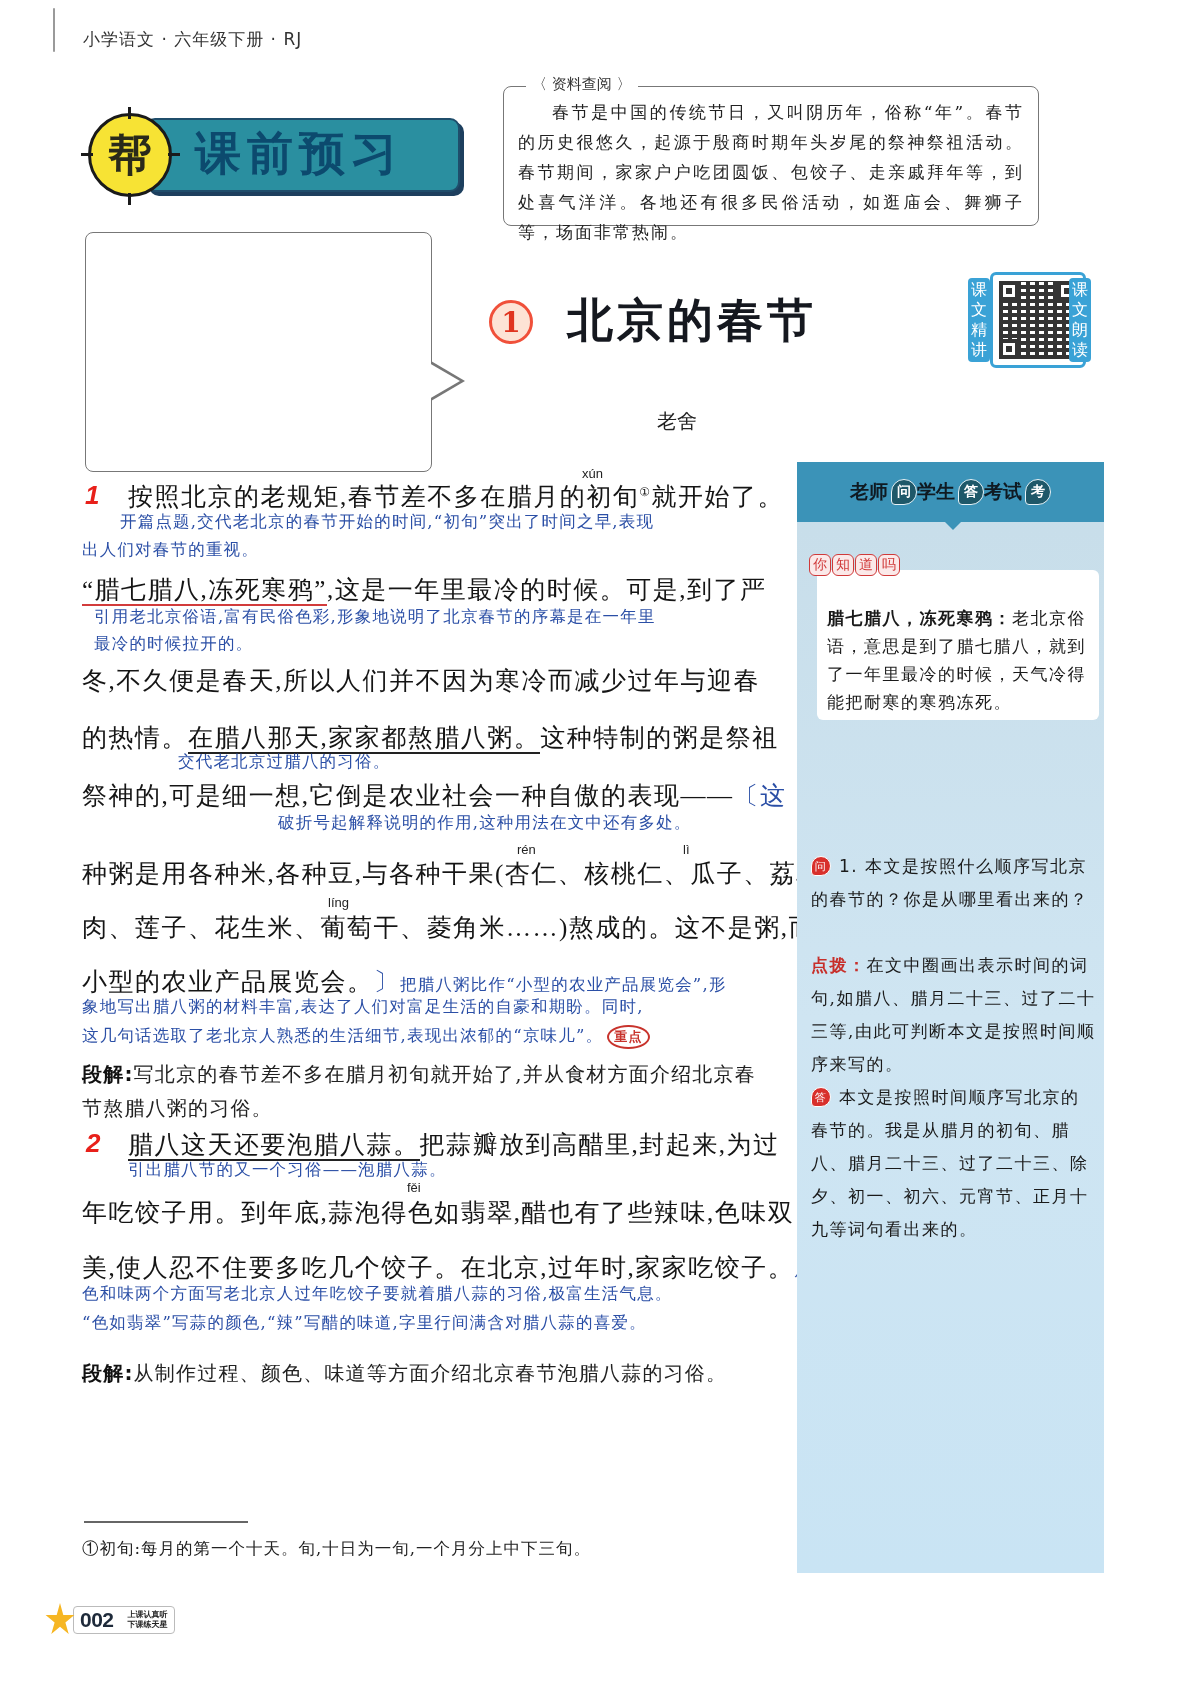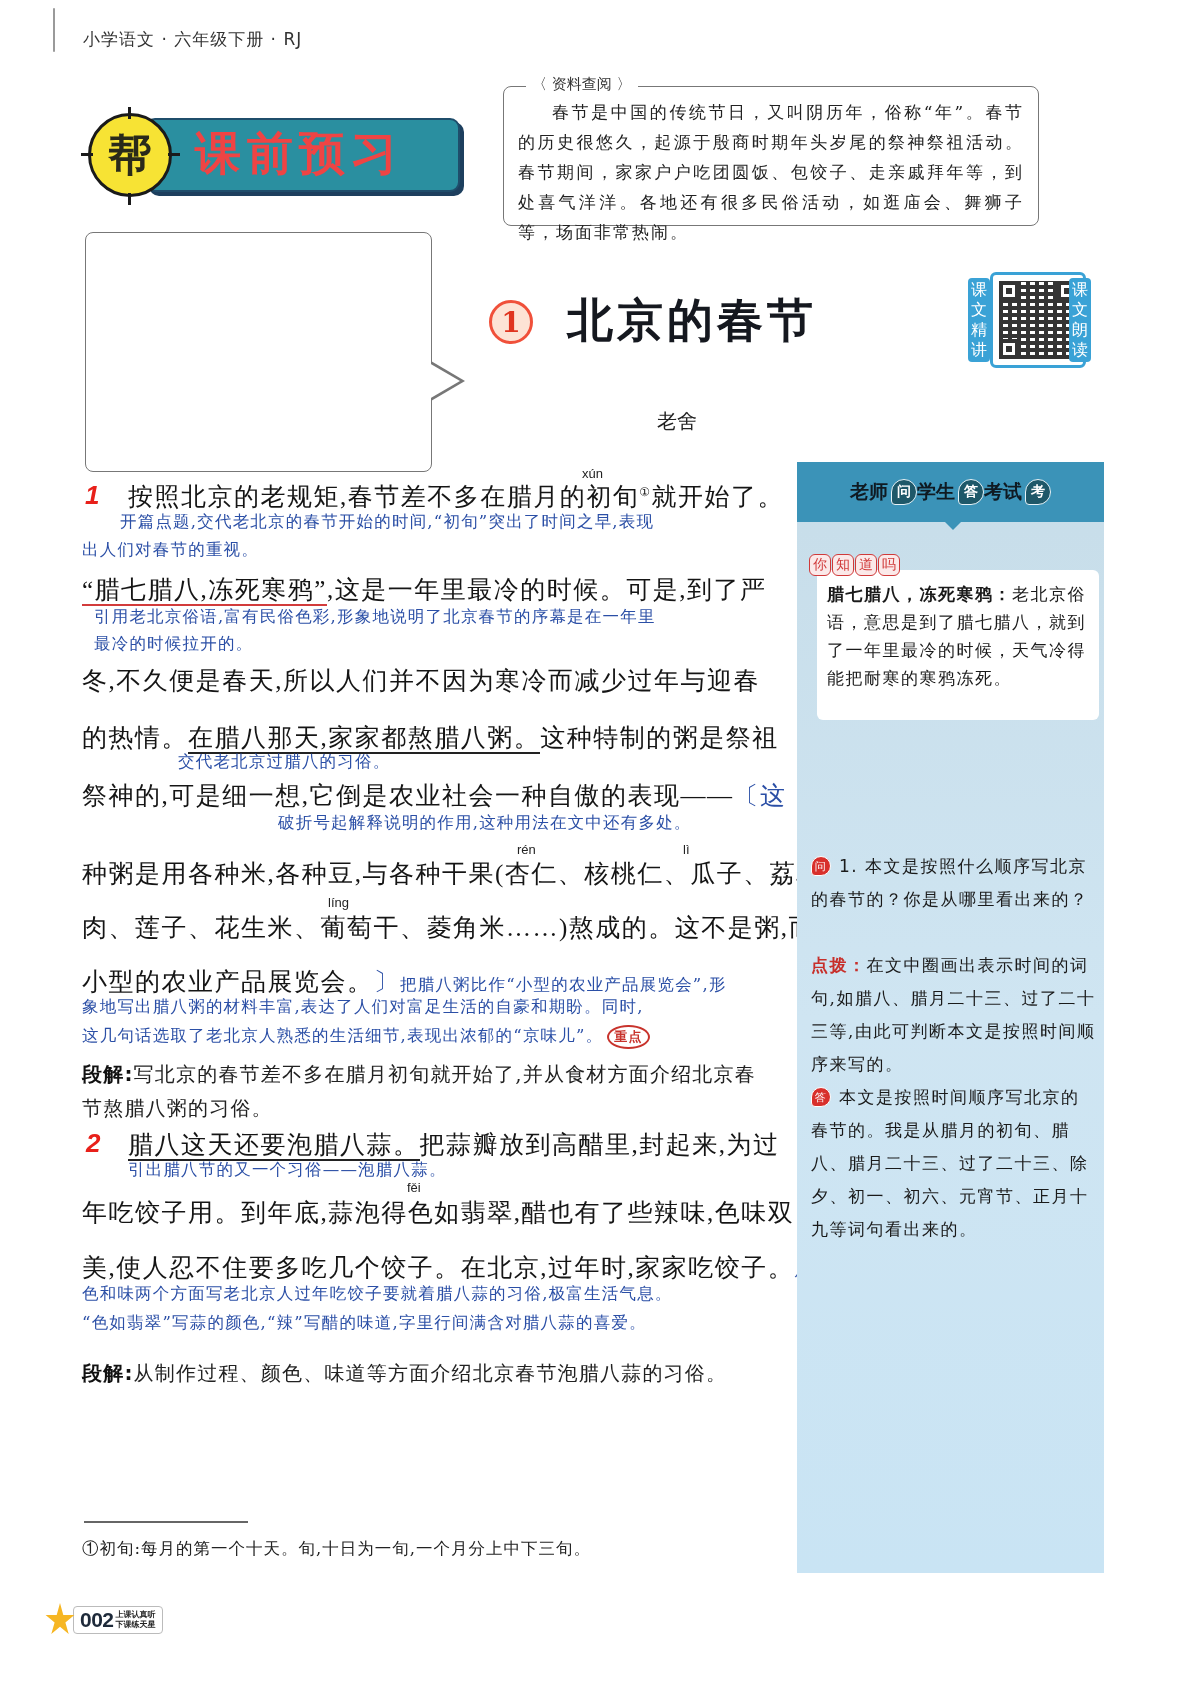--- a/index.html
+++ b/index.html
@@ -5,21 +5,21 @@
   * { box-sizing: border-box; margin: 0; padding: 0; }
   html, body { width: 1190px; height: 1682px; background: #ffffff; overflow: hidden; }
   body { position: relative; font-family: "DejaVu Sans", "Liberation Sans", sans-serif; color: #1a1a1a; }
 
   .spine { position: absolute; left: 53px; top: 8px; width: 2px; height: 44px; background: #9a9a9a; border-radius: 1px; }
   .header-title { position: absolute; left: 83px; top: 28px; font-size: 17px; color: #333; letter-spacing: 1px; }
 
   
   .banner { position: absolute; left: 85px; top: 113px; width: 375px; height: 85px; }
   .banner-bar { position: absolute; left: 60px; top: 5px; width: 315px; height: 74px; background: #2a8fa0; border: 2px solid #1f4d6b; border-radius: 10px; box-shadow: 4px 4px 0 #1d3f5e; }
-  .banner-text { position: absolute; left: 110px; top: 10px; font-size: 46px; font-weight: bold; color: #ef4444; letter-spacing: 6px; font-family: "DejaVu Sans", sans-serif; }
+  .banner-text { position: absolute; left: 110px; top: 10px; font-size: 46px; font-weight: bold; color: #0c4a6e; letter-spacing: 6px; font-family: "DejaVu Sans", sans-serif; }
   .banner-badge { position: absolute; left: 3px; top: 0; width: 84px; height: 84px; border-radius: 50%; background: #f7e334; border: 3px solid #1a1a1a; display: flex; align-items: center; justify-content: center; font-size: 44px; font-weight: bold; color: #2a2a1a; }
   .tick { position: absolute; background: #1a1a1a; }
 
   
   .ref-box { position: absolute; left: 503px; top: 86px; width: 536px; height: 140px; border: 1.5px solid #777; border-radius: 8px; padding: 10px 14px; }
   .ref-label { position: absolute; left: 22px; top: -12px; background: #fff; padding: 0 6px; font-size: 15px; color: #333; }
   .ref-text { font-family: "DejaVu Serif", serif; font-size: 17px; line-height: 30px; text-indent: 34px; color: #222; letter-spacing: 2px; text-align: justify; }
 
   
   .author-box { position: absolute; left: 85px; top: 232px; width: 347px; height: 240px; border: 1.5px solid #777; border-radius: 8px; padding: 8px 10px; }
@@ -56,32 +56,32 @@
   .seg { position: absolute; font-family: "DejaVu Serif", serif; font-size: 20px; color: #222; letter-spacing: 1.2px; white-space: nowrap; }
   .key-badge { display: inline-block; border: 2px solid #c8332c; color: #c8332c; border-radius: 50%; font-size: 13px; font-weight: bold; padding: 1px 5px; margin-left: 4px; font-family: "DejaVu Sans", sans-serif; }
   .footnote-rule { position: absolute; left: 84px; top: 1521px; width: 164px; height: 2px; background: #666; }
   .footnote { position: absolute; left: 82px; top: 1538px; font-family: "DejaVu Serif", serif; font-size: 16.5px; color: #222; letter-spacing: 1px; }
 
   
   .page-badge { position: absolute; left: 45px; top: 1600px; height: 40px; display: flex; align-items: center; }
   .star { width: 30px; height: 34px; background: #f6b623; clip-path: polygon(50% 0%, 61% 35%, 98% 35%, 68% 57%, 79% 91%, 50% 70%, 21% 91%, 32% 57%, 2% 35%, 39% 35%); }
   .page-pill { margin-left: -2px; height: 28px; border: 1px solid #bbb; border-radius: 4px; padding: 0 6px 0 6px; display: flex; align-items: center; background: #fff; }
   .page-num { font-family: "Liberation Sans", sans-serif; font-weight: bold; font-size: 21px; color: #1e2a3a; letter-spacing: -0.5px; }
-  .page-slogan { margin-left: 2px; font-size: 8px; line-height: 10px; color: #222; font-weight: bold; }
+  .page-slogan { margin-left: 14px; font-size: 8px; line-height: 10px; color: #222; font-weight: bold; }
 
   
   .side-panel { position: absolute; left: 797px; top: 462px; width: 307px; height: 1111px; background: linear-gradient(180deg, #c7dde9 0%, #cfe5f2 50%, #c9e4f4 100%); }
   .side-header { position: absolute; left: 0; top: 0; width: 307px; height: 60px; background: #3b93b8; display: flex; align-items: center; justify-content: center; gap: 0; }
   .side-header::after { content: ""; position: absolute; left: 148px; bottom: -8px; border-left: 8px solid transparent; border-right: 8px solid transparent; border-top: 8px solid #3b93b8; }
   .hdr-item { display: flex; align-items: center; font-size: 19px; font-weight: bold; color: #0f1a22; }
   .hdr-bubble { margin-left: 3px; width: 26px; height: 26px; border-radius: 50% 50% 50% 4px; background: #1e5869; color: #fff; font-size: 14px; display: flex; align-items: center; justify-content: center; border: 1.5px solid #e6f3f8; }
   .know-tag { position: absolute; left: 12px; top: 92px; display: flex; gap: 1px; }
   .know-tag span { display: inline-block; width: 22px; height: 22px; border: 1.5px solid #d03a3a; border-radius: 6px; color: #d03a3a; font-size: 14px; text-align: center; line-height: 19px; background: #fbe9e9; }
   .know-card { position: absolute; left: 20px; top: 108px; width: 282px; height: 150px; background: #ffffff; border-radius: 6px; padding: 10px 10px; }
-  .know-text { font-family: "DejaVu Serif", serif; font-size: 17px; line-height: 28px; color: #1a1a1a; letter-spacing: 1.5px; }
+  .know-text { font-family: "DejaVu Serif", serif; font-size: 17px; line-height: 28px; color: #1a1a1a; letter-spacing: 1.5px; margin-top: 24px; }
   .know-text b { font-family: "DejaVu Sans", sans-serif; }
   .qa { position: absolute; left: 14px; width: 285px; font-size: 17px; line-height: 33px; color: #1a1a1a; letter-spacing: 1.5px; }
   .qa-q { top: 388px; font-family: "DejaVu Sans", sans-serif; }
   .qa-hint { top: 487px; font-family: "DejaVu Serif", serif; }
   .qa-a { top: 619px; font-family: "DejaVu Serif", serif; }
   .qa-icon { display: inline-block; width: 20px; height: 20px; border-radius: 50% 50% 50% 4px; background: #d8302c; color: #fff; font-size: 11px; text-align: center; line-height: 20px; margin-right: 8px; vertical-align: 2px; border: 1px solid #fff; }
   .hint-label { color: #c72f2a; font-weight: bold; font-family: "DejaVu Sans", sans-serif; }
 </style>
 </head>
 <body>

